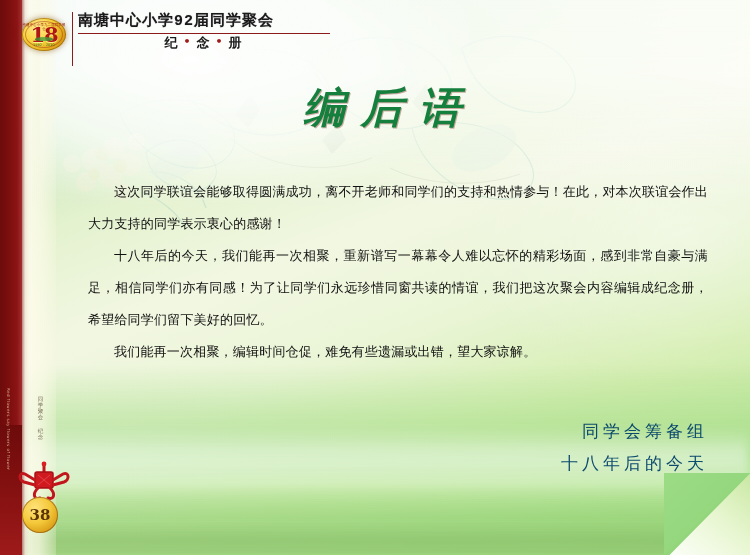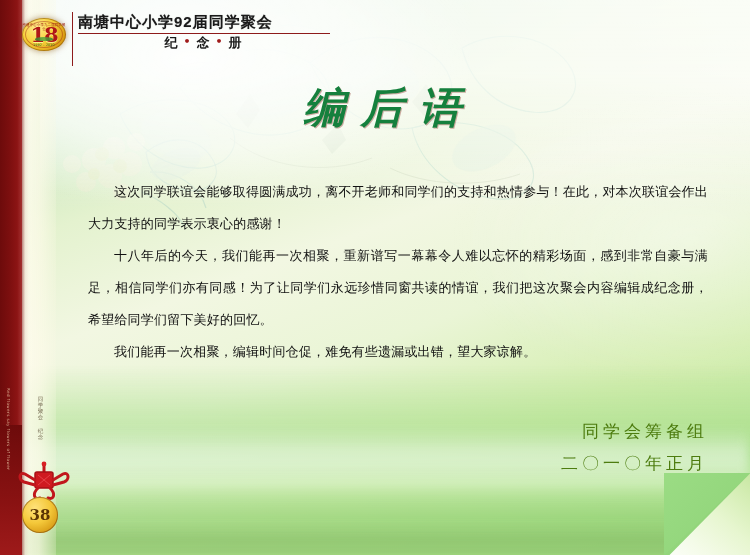--- a/index.html
+++ b/index.html
@@ -136,21 +136,21 @@
     border-radius:60% 60% 40% 40%;
     opacity:.85;
   }
 
   .rule-v{
     position:absolute;left:72px;top:12px;width:1px;height:54px;
     background:#8e1b1b;
   }
   .title-block{position:absolute;left:78px;top:13px;width:330px;}
   .title-main{
-    font-family:Liberation Sans, sans-serif;
+    font-family:Liberation Mono, monospace;
     font-weight:bold;font-size:15px;color:#1a1a1a;
     letter-spacing:1px;line-height:1.15;
     white-space:nowrap;
     text-shadow:0 0 1px rgba(0,0,0,.35);
   }
   .rule-h{
     margin-top:3px;width:252px;height:1px;background:#8e1b1b;
   }
   .title-sub{
     width:252px;text-align:center;
@@ -179,21 +179,21 @@
     text-align:justify;
     text-justify:inter-character;
   }
   .body-copy p{margin:0;text-indent:2em;}
 
   
   .signature{
     position:absolute;right:42px;top:415px;width:260px;
     text-align:right;
     font-family:"DejaVu Sans","Liberation Sans",sans-serif;
-    font-size:17px;color:#4d7c0f;line-height:32px;letter-spacing:4px;
+    font-size:17px;color:#0c4a6e;line-height:32px;letter-spacing:4px;
   }
 
   
   .spine-caption{
     position:absolute;left:6px;top:388px;
     writing-mode:vertical-rl;
     font-size:4px;color:#e9c9a6;letter-spacing:.5px;
     white-space:nowrap;opacity:.85;
   }
   .spine-cn{
@@ -370,21 +370,21 @@
   <div class="page-heading">编后语</div>
 
   <div class="body-copy">
     <p>这次同学联谊会能够取得圆满成功，离不开老师和同学们的支持和热情参与！在此，对本次联谊会作出大力支持的同学表示衷心的感谢！</p>
     <p>十八年后的今天，我们能再一次相聚，重新谱写一幕幕令人难以忘怀的精彩场面，感到非常自豪与满足，相信同学们亦有同感！为了让同学们永远珍惜同窗共读的情谊，我们把这次聚会内容编辑成纪念册，希望给同学们留下美好的回忆。</p>
     <p>我们能再一次相聚，编辑时间仓促，难免有些遗漏或出错，望大家谅解。</p>
   </div>
 
   <div class="signature">
     <div>同学会筹备组</div>
-    <div>二〇一〇年正月</div>
+    <div>十八年后的今天</div>
   </div>
 
   <div class="curl-wrap">
     <div class="curl-base"></div>
     <div class="curl-shade"></div>
     <div class="curl-leaf"></div>
   </div>
 
 </div>
 

